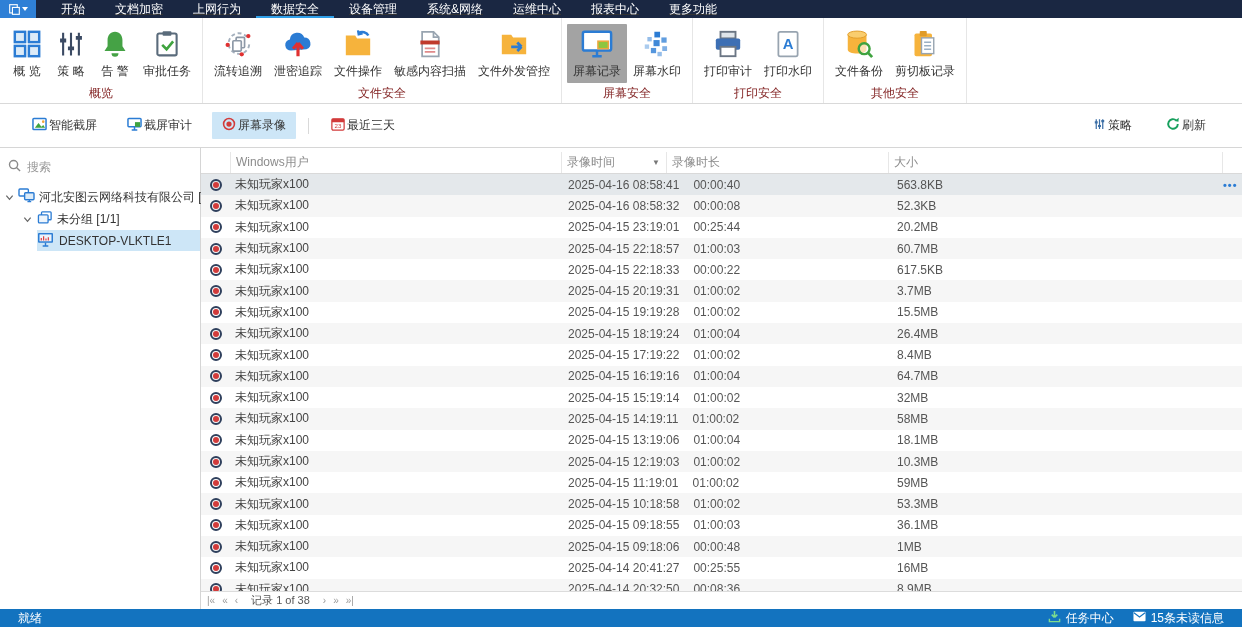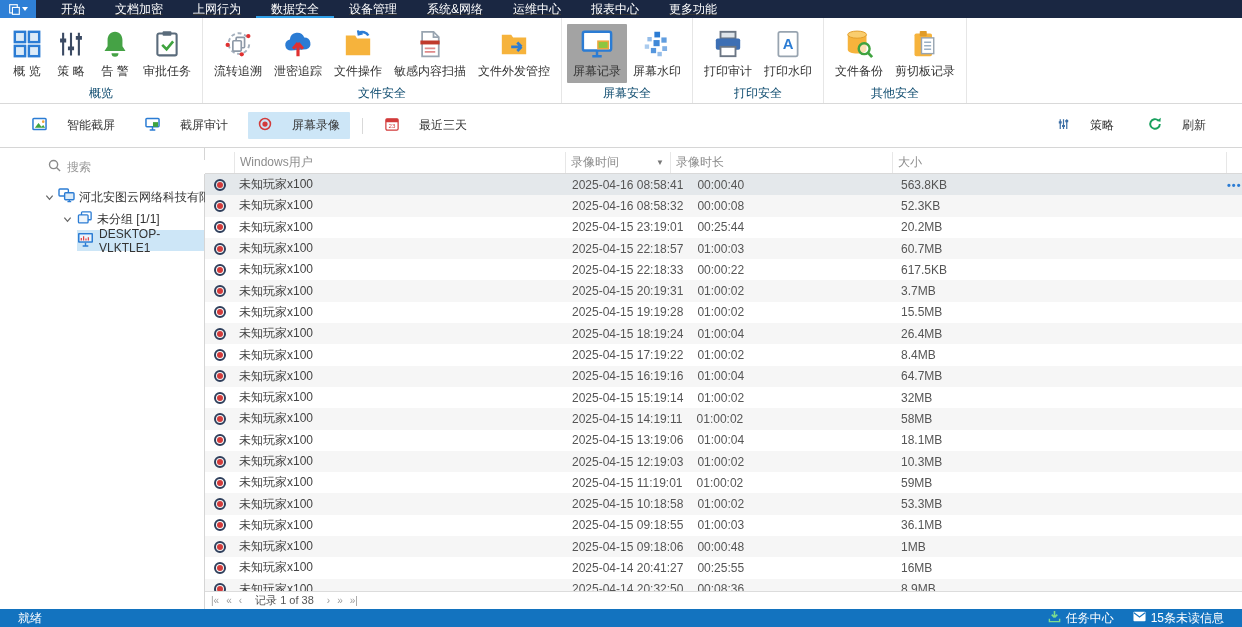--- a/index.html
+++ b/index.html
@@ -15,32 +15,32 @@
   .tab { color:#fff; font-size:12px; padding:0 15px; display:flex; align-items:center; cursor:default; }
   .tab.active { box-shadow: inset 0 -2px 0 #2f9fe8; }
 
   
   .ribbon { height:86px; background:#fff; border-bottom:1px solid #d9d9d9; display:flex; }
   .rgroup { display:flex; flex-direction:column; border-right:1px solid #e6e6e6; padding-top:4px; }
   .ritems { flex:1; display:flex; align-items:flex-end; padding:0 5px 2px 5px; }
   .ritem { display:flex; flex-direction:column; align-items:center; gap:3px; padding:4px 6px 3px 6px; font-size:12px; color:#333; white-space:nowrap; border-radius:1px; }
   .ritem.active { background:#a3a3a3; }
   .ricon { width:32px; height:32px; display:flex; align-items:center; justify-content:center; }
-  .glabel { height:18px; text-align:center; font-size:12px; color:#0c4a6e; }
+  .glabel { height:18px; text-align:center; font-size:12px; color:#7f1d1d; }
 
   
   .toolbar { height:44px; background:#fff; border-bottom:1px solid #d6d6d6; display:flex; align-items:center; padding:0 16px 0 22px; }
-  .tbtn { display:flex; align-items:center; gap:20px; padding:5px 10px; font-size:12px; color:#333; margin-right:10px; border-radius:1px; white-space:nowrap; }
+  .tbtn { display:flex; align-items:center; gap:2px; padding:5px 10px; font-size:12px; color:#333; margin-right:10px; border-radius:1px; white-space:nowrap; }
   .tbtn.active { background:#cde6f7; }
   .tsep { width:1px; height:16px; background:#d9d9d9; margin:0 12px 0 2px; }
   .tright { margin-left:auto; display:flex; align-items:center; gap:4px; }
 
   
   .content { height:461px; display:flex; }
-  .sidebar { width:165px; border-right:1px solid #d5d5d5; padding-top:6px;margin-left:40px; }
+  .sidebar { width:201px; border-right:1px solid #d5d5d5; padding-top:6px; }
   .search { height:26px; display:flex; align-items:center; gap:6px; padding:0 8px; }
   .search input { border:none; outline:none; flex:1; font-size:12px; color:#555; font-family:inherit; }
   .search input::placeholder { color:#9a9a9a; }
   .tree { margin-top:6px; }
   .trowi { height:22px; display:flex; align-items:center; gap:4px; font-size:12px; color:#333; white-space:nowrap; }
   .trowi .chev { width:12px; display:flex; justify-content:center; }
   .t-root { padding-left:5px; }
   .t-child { padding-left:21px; }
   .t-leaf { margin-left:37px; background:#cde6f7; padding-left:0; height:21px; display:flex; align-items:center; gap:5px; }
 

